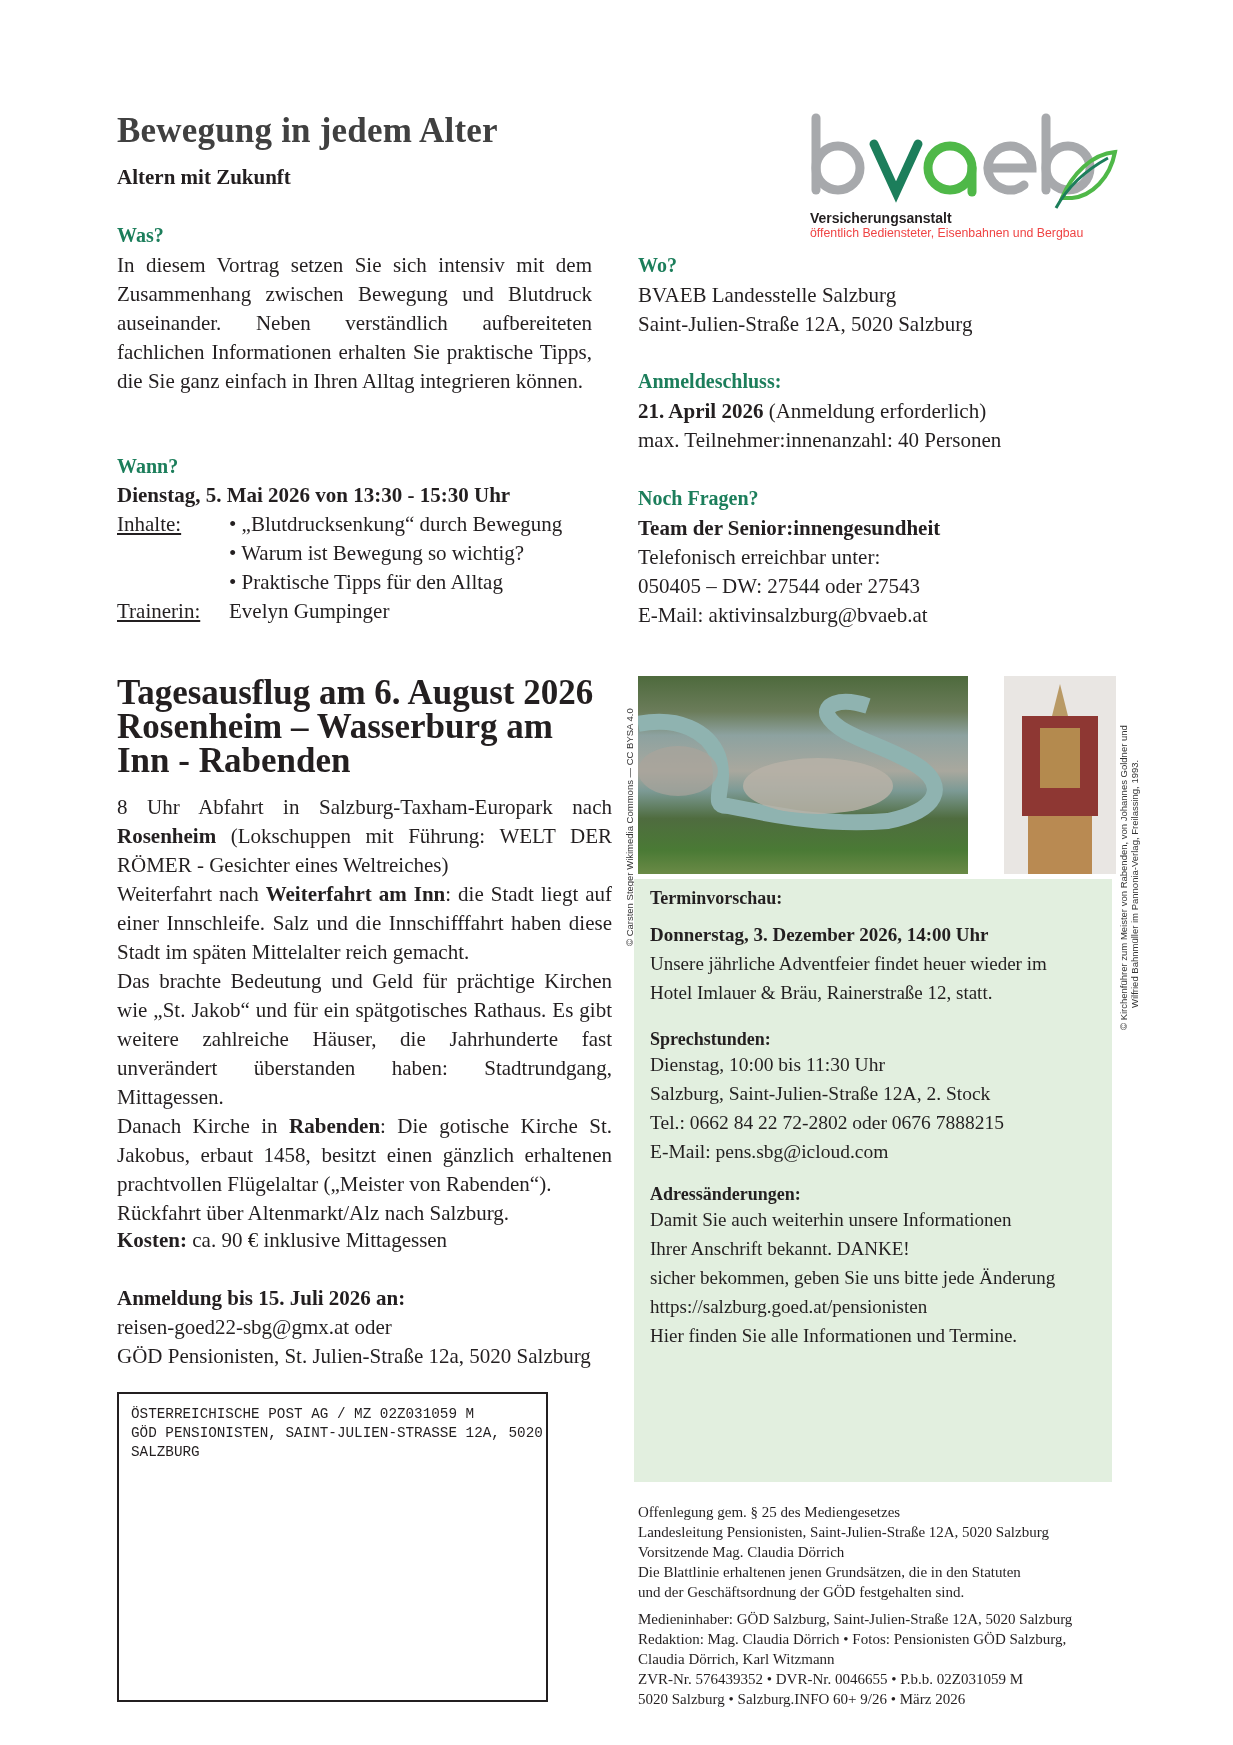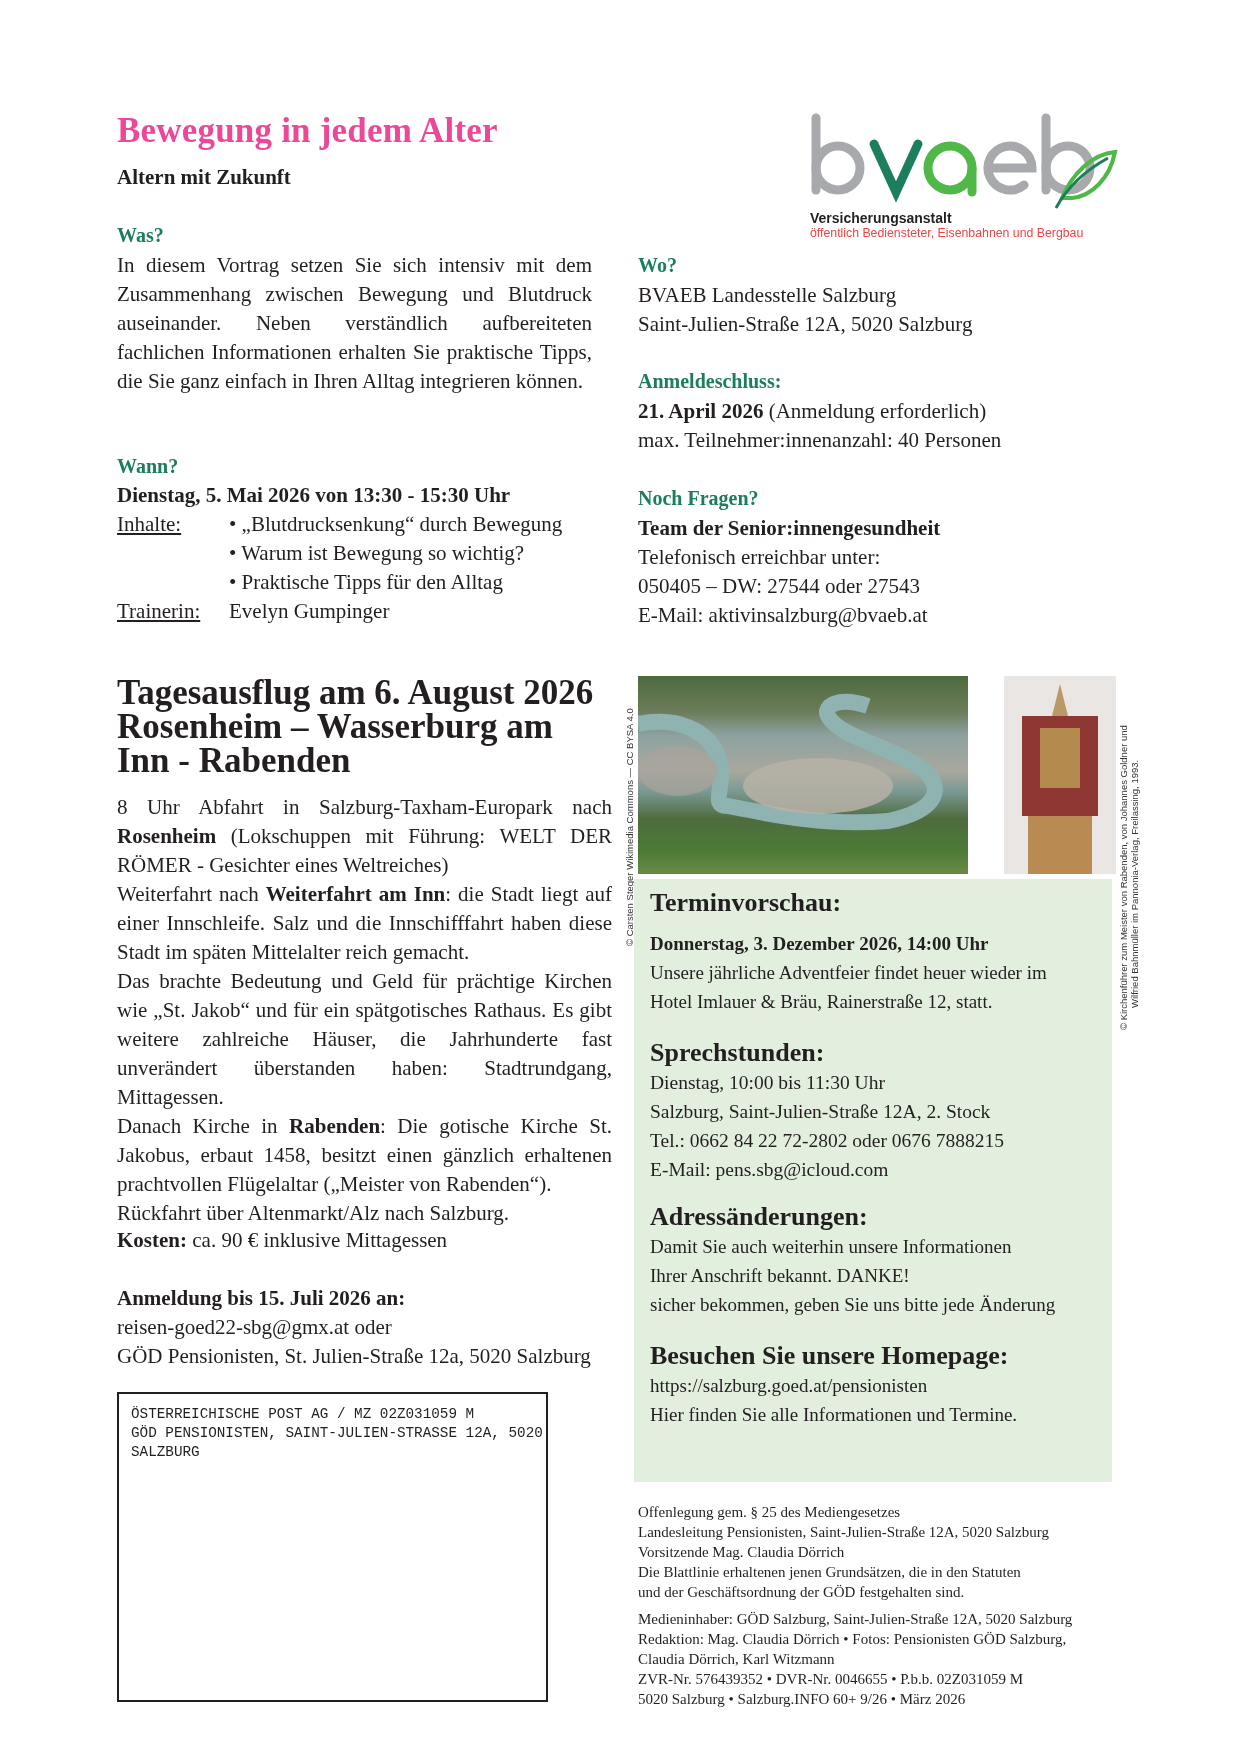--- a/index.html
+++ b/index.html
@@ -1,19 +1,19 @@
 <!DOCTYPE html>
 <html><head>
 <meta charset="utf-8">
 <style>
   html, body { margin:0; padding:0; background:#ffffff; }
   body { width:1233px; height:1745px; position:relative; overflow:hidden;
          font-family:"Liberation Serif","DejaVu Serif",serif; color:#231f20; }
   .abs { position:absolute; }
-  .green { color:#ec4899; }
+  .green { color:#404040; }
   .h1 { font-size:35px; font-weight:bold; letter-spacing:0.2px; }
   .sub { font-size:21px; font-weight:bold; }
   .lbl { font-size:20px; font-weight:bold; color:#1c7e5b; }
   .p { font-size:21px; line-height:29px; }
   .just { text-align:justify; }
   b { font-weight:bold; }
   u { text-decoration:underline; }
   .row { display:flex; }
   .row .k { width:112px; flex:none; }
   .bul::before { content:"• "; }
@@ -29,21 +29,21 @@
   
   .photo1 { left:638px; top:676px; width:330px; height:198px;
     background:linear-gradient(180deg,#4e6a3d 0%,#6b7c5a 18%,#8da2a0 30%,#a9a89e 48%,#7c9a95 58%,#4f6c3f 72%,#4a7a35 88%,#6a8a46 100%); overflow:hidden; }
   .photo2 { left:1004px; top:676px; width:112px; height:198px;
     background:linear-gradient(180deg,#e8e4df 0%,#cdb7a2 12%,#8c3a38 30%,#a86b3c 50%,#7a2e2c 65%,#b88a52 80%,#a97d45 100%); overflow:hidden; }
   .vcredit { font-family:"Liberation Sans",sans-serif; font-size:9.5px; color:#333; white-space:nowrap;
     transform-origin:left top; transform:rotate(-90deg); line-height:11px; }
 
   
   .gbox { left:634px; top:879px; width:478px; height:603px; background:#e2efdf; }
-  .gh { font-size:26px; font-weight:bold; }
+  .gh { font-size:18px; font-weight:bold; }
   .gp { font-size:19.5px; line-height:29px; }
   .gp2 { font-size:19px; line-height:29px; }
 
   
   .postbox { left:117px; top:1392px; width:431px; height:310px; border:2.5px solid #231f20; box-sizing:border-box;font-family:Liberation Mono, monospace; }
   .postbox .t { font-size:14.3px; line-height:19px; padding:11px 0 0 12px; letter-spacing:0; }
 
   .imp { font-size:15px; line-height:20px; }
 </style>
 </head>
@@ -172,21 +172,20 @@
   <div class="gp">Dienstag, 10:00 bis 11:30 Uhr</div>
   <div class="gp">Salzburg, Saint-Julien-Straße 12A, 2. Stock</div>
   <div class="gp">Tel.: 0662 84 22 72-2802 oder 0676 7888215</div>
   <div class="gp">E-Mail: pens.sbg@icloud.com</div>
 
   <div class="gh" style="margin-top:18px;">Adressänderungen:</div>
   <div class="gp2">Damit Sie auch weiterhin unsere Informationen</div>
   <div class="gp2">Ihrer Anschrift bekannt. DANKE!</div>
   <div class="gp2">sicher bekommen, geben Sie uns bitte jede Änderung</div>
 
-  <div class="gh" style="margin-top:22px;">Besuchen Sie unsere Homepage:</div>
   <div class="gp2">https://salzburg.goed.at/pensionisten</div>
   <div class="gp2">Hier finden Sie alle Informationen und Termine.</div>
 </div>
 
 <div class="abs postbox">
   <div class="t">
     <div>ÖSTERREICHISCHE POST AG / MZ 02Z031059 M</div>
     <div>GÖD PENSIONISTEN, SAINT-JULIEN-STRASSE 12A, 5020 SALZBURG</div>
   </div>
 </div>

